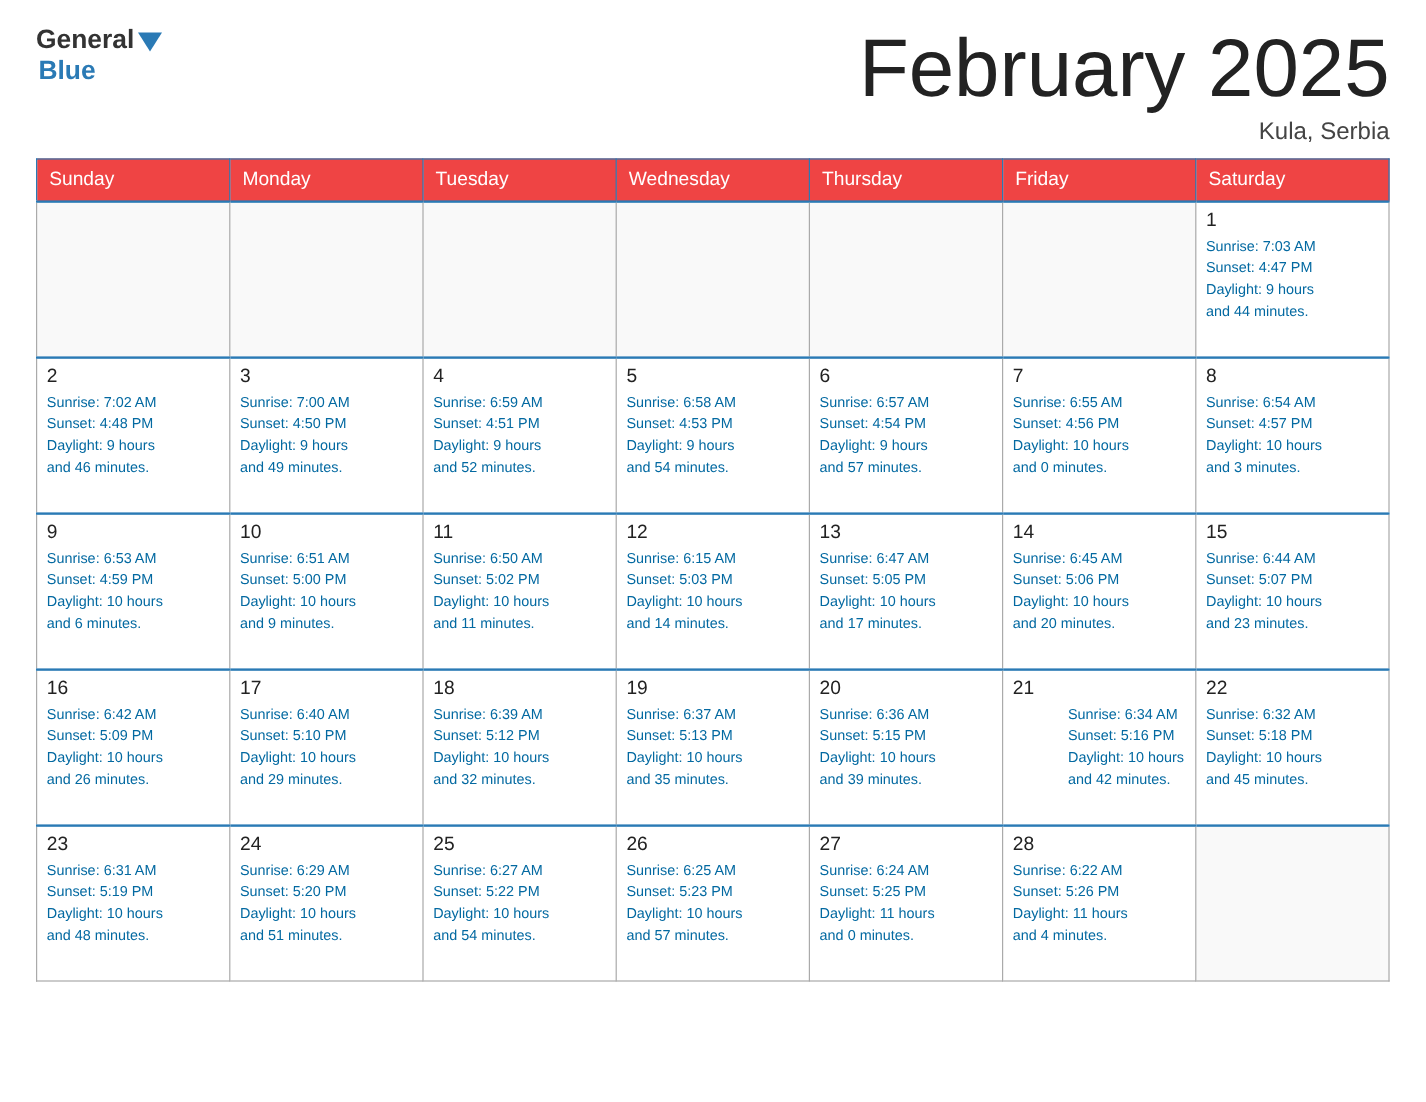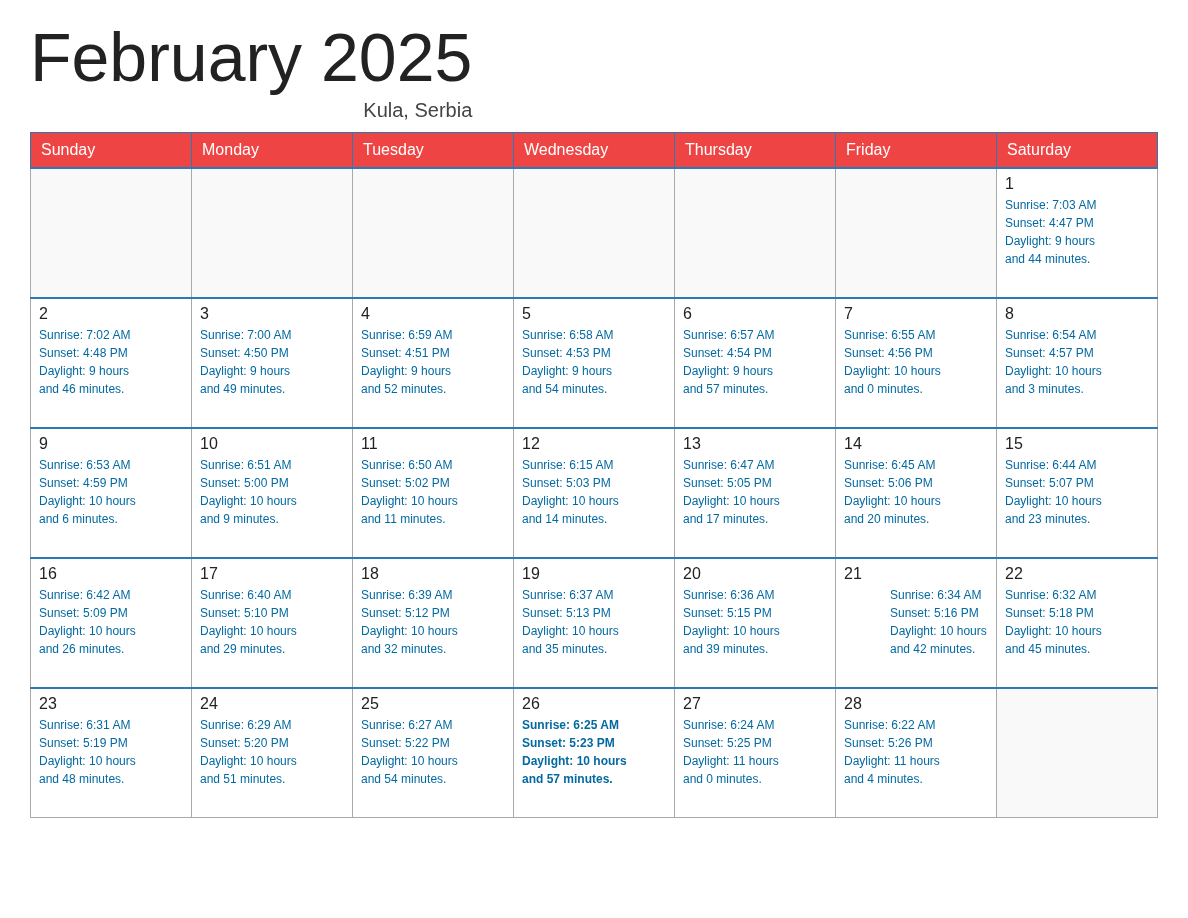--- a/index.html
+++ b/index.html
@@ -95,20 +95,29 @@
     .day-info {
       font-size: 12px;
       line-height: 1.5;
       color: #0369a1;
     }
   </style>
 </head>
 <body>
 
 <div class="header">
+  <div class="logo">
+    <div class="logo-text">
+      <span class="logo-general">General</span>
+      <span class="logo-arrow"></span>
+    </div>
+    <div style="margin-left:2px;">
+      <span class="logo-blue" style="font-size:22px; font-weight:bold;">Blue</span>
+    </div>
+  </div>
   <div class="title-block">
     <div class="month-title">February 2025</div>
     <div class="location">Kula, Serbia</div>
   </div>
 </div>
 
 <table class="calendar">
   <thead>
     <tr>
     <th>Sunday</th>
@@ -306,21 +315,21 @@
         </td>
         <td>
           <div class="day-number">25</div>
           <div class="day-info" style="white-space: pre-line;">Sunrise: 6:27 AM
 Sunset: 5:22 PM
 Daylight: 10 hours
 and 54 minutes.</div>
         </td>
         <td>
           <div class="day-number">26</div>
-          <div class="day-info" style="white-space: pre-line; font-weight: bold;">Sunrise: 6:25 AM
+          <div class="day-info" style="white-space: pre-line;">Sunrise: 6:25 AM
 Sunset: 5:23 PM
 Daylight: 10 hours
 and 57 minutes.</div>
         </td>
         <td>
           <div class="day-number">27</div>
           <div class="day-info" style="white-space: pre-line;">Sunrise: 6:24 AM
 Sunset: 5:25 PM
 Daylight: 11 hours
 and 0 minutes.</div>

